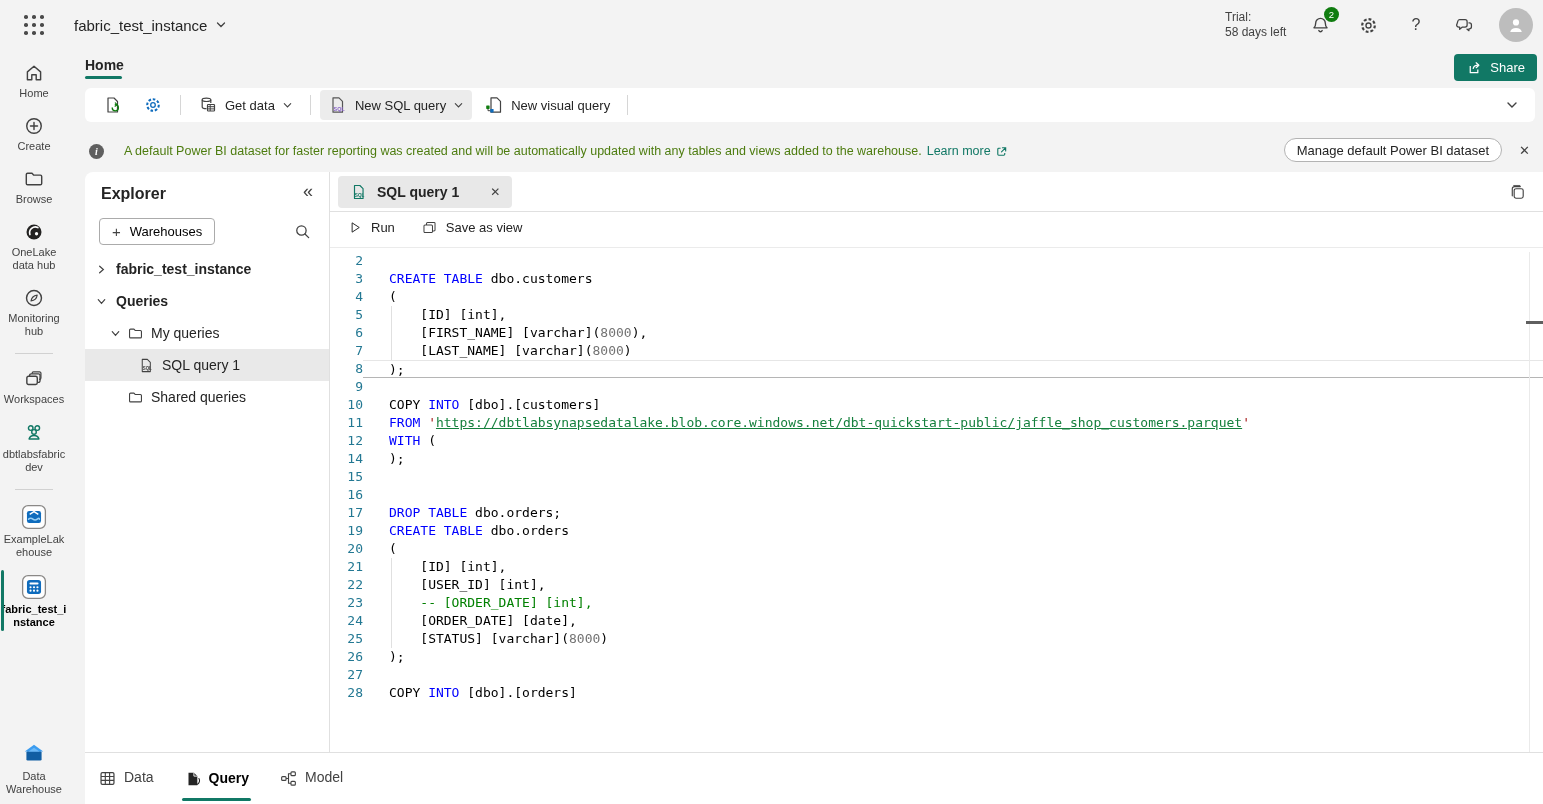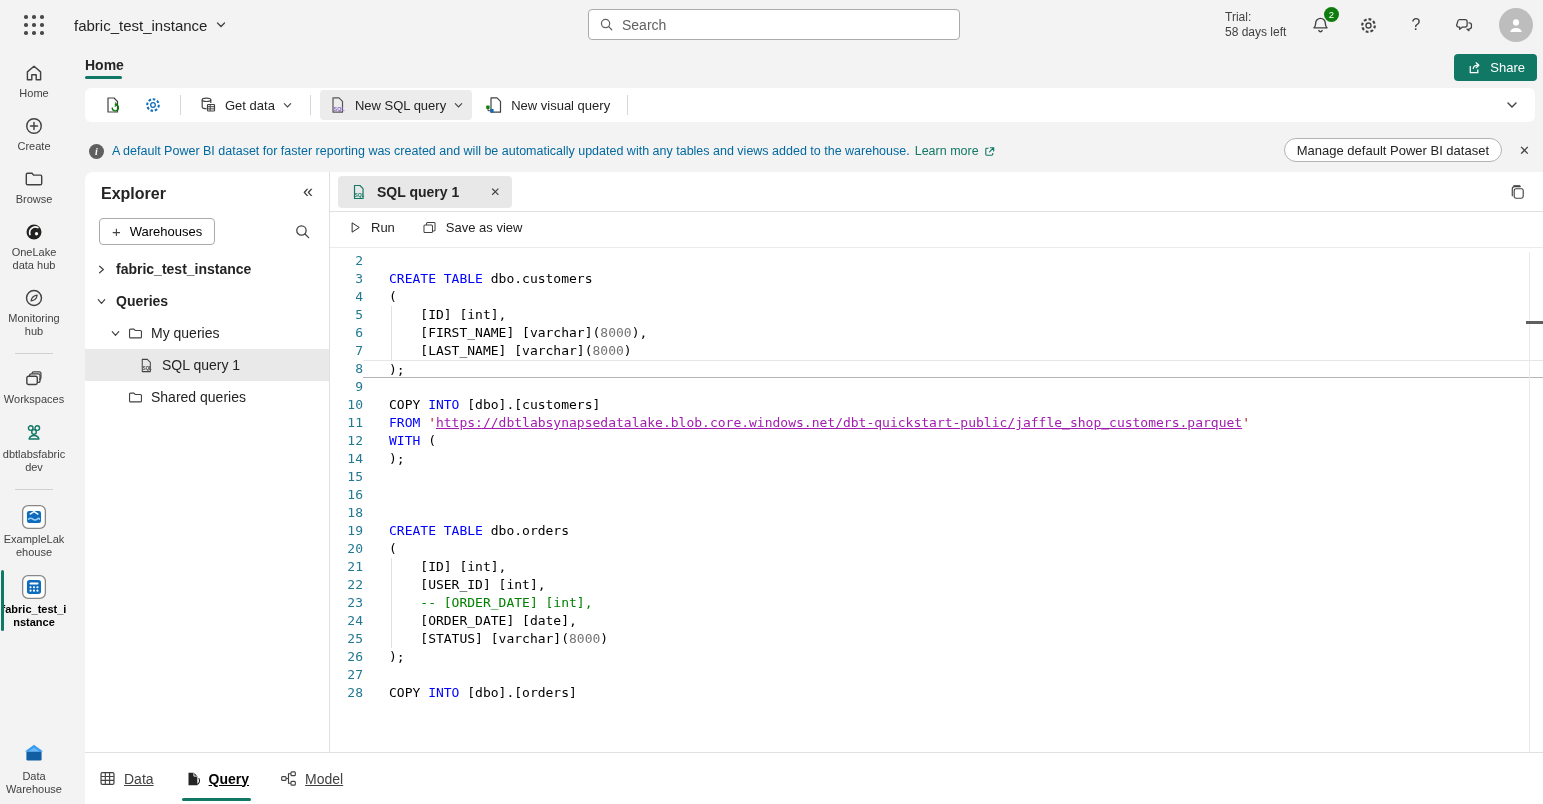--- a/index.html
+++ b/index.html
@@ -46,21 +46,21 @@
   .rb-btn { display:flex; align-items:center; gap:7px; font-size:13px; padding:5px 8px; border-radius:4px; cursor:pointer; white-space:nowrap; }
   .rb-btn.pressed { background:#ececec; }
   .rb-div { width:1px; height:20px; background:#d6d6d6; margin:0 5px; }
   #ribbon-collapse { position:absolute; right:16px; top:10px; cursor:pointer; }
 
   
   #banner { position:absolute; left:68px; top:130px; right:0; height:42px; display:flex; align-items:center; }
   #info-ic { margin-left:21px; width:15px; height:15px; border-radius:50%; background:#5f5f5f; color:#fff;
     font-size:10px; font-weight:bold; display:flex; align-items:center; justify-content:center; flex:none;
     font-family:"Liberation Serif",serif; font-style:italic; }
-  #banner-text { margin-left:8px; font-size:12.5px; color:#0369a1; }
+  #banner-text { margin-left:20px; font-size:12.5px; color:#4d7c0f; }
   #learn-more { margin-left:5px; font-size:12.5px; color:#117865; display:flex; align-items:center; gap:4px; cursor:pointer; }
   #manage-btn { position:absolute; right:41px; top:8px; height:24px; background:#fff; border:1px solid #b3b3b3;
     border-radius:12px; font-size:13px; font-family:inherit; color:#242424; padding:0 12px; cursor:pointer; }
   #banner-close { position:absolute; right:13px; top:13px; font-size:13px; color:#424242; cursor:pointer; }
 
   
   #panels { position:absolute; left:85px; top:172px; right:0; bottom:52px; background:#fff;
     border-top-left-radius:8px; display:flex; overflow:hidden; }
 
   
@@ -91,29 +91,29 @@
 
   
   #code { position:absolute; left:0; top:80px; right:0; bottom:0; overflow:hidden;
     font-family:"DejaVu Sans Mono","Liberation Mono",monospace; font-size:13px; line-height:18px; }
   .code-row { display:flex; height:18px; }
   .ln { width:33px; flex:none; text-align:right; color:#237893; }
   .lc { flex:1; padding-left:26px; white-space:pre; position:relative; }
   .ind .lc::before { content:""; position:absolute; left:28px; top:0; bottom:0; width:1px; background:#e0e0e0; }
   .cur .lc { border-top:1px solid #e6e6e6; border-bottom:1px solid #b5b5b5; }
   .tk-kw { color:#0000ff; } .tk-pl { color:#000; } .tk-num { color:#737373; }
-  .tk-str { color:#a31515; } .tk-url { color:#a21caf; text-decoration:underline; }
+  .tk-str { color:#a31515; } .tk-url { color:#15803d; text-decoration:underline; }
   .tk-com { color:#008000; }
   #code-vline { position:absolute; left:1199px; top:80px; bottom:0; width:1px; background:#eaeaea; }
   #ruler-mark { position:absolute; left:1196px; top:149px; width:17px; height:3px; background:#5f5f5f; }
 
   
   #bottombar { position:absolute; left:85px; top:752px; right:0; bottom:0; background:#fff;
     border-top:1px solid #e0e0e0; display:flex; align-items:center; padding-left:11px; gap:26px; }
-  .bb-tab { display:flex; align-items:center; gap:7px; font-size:14px; color:#424242; cursor:pointer; position:relative; padding:4px 2px;text-decoration:underline; }
+  .bb-tab { display:flex; align-items:flex-start; gap:7px; font-size:14px; color:#424242; cursor:pointer; position:relative; padding:4px 2px; }
   .bb-tab.active { color:#000; font-weight:bold; }
   .bb-tab.active::after { content:""; position:absolute; left:0; right:0; bottom:-9px; height:3px; background:#117865; border-radius:2px; }
 </style>
 </head>
 <body>
 
 <div id="topbar">
   <div id="waffle">
     <i></i>
       <i></i>
@@ -123,27 +123,20 @@
       <i></i>
       <i></i>
       <i></i>
       <i></i>
   </div>
   <div id="ws-picker">
     <span>fabric_test_instance</span>
     <svg width="12" height="12" viewBox="0 0 12 12">
         <path d="M2.5 4 L6 7.5 L9.5 4" stroke="#424242" stroke-width="1.3" fill="none" stroke-linecap="round"></path>
       </svg>
-  </div>
-  <div class="search-box">
-    <svg width="15" height="15" viewBox="0 0 16 16">
-        <circle cx="7" cy="7" r="4.4" stroke="#616161" stroke-width="1.3" fill="none"></circle>
-        <path d="M10.3 10.3 L13.6 13.6" stroke="#616161" stroke-width="1.3" stroke-linecap="round"></path>
-      </svg>
-    <input placeholder="Search" style="">
   </div>
   <div id="trial">
     <div>Trial:</div>
     <div>58 days left</div>
   </div>
   <div class="tb-btn" style="left:1306px;">
     <svg width="21" height="21" viewBox="0 0 20 20">
         <path d="M10 3.2 a4.6 4.6 0 0 1 4.6 4.6 c0 2.6 .8 3.6 1.6 4.4 H3.8 c.8-.8 1.6-1.8 1.6-4.4 A4.6 4.6 0 0 1 10 3.2 Z" stroke="#424242" stroke-width="1.3" fill="none" stroke-linejoin="round"></path>
         <path d="M8.4 14.8 a1.7 1.7 0 0 0 3.2 0" stroke="#424242" stroke-width="1.3" fill="none" stroke-linecap="round"></path>
       </svg>
@@ -482,22 +475,22 @@
           </div>
           <div class="code-row">
             <span class="ln">15</span>
             <div class="lc"></div>
           </div>
           <div class="code-row">
             <span class="ln">16</span>
             <div class="lc"></div>
           </div>
           <div class="code-row">
-            <span class="ln">18</span>
-            <div class="lc"></div>
+            <span class="ln">17</span>
+            <div class="lc"><span class="tk-kw">DROP TABLE</span><span class="tk-pl"> dbo.orders;</span></div>
           </div>
           <div class="code-row">
             <span class="ln">19</span>
             <div class="lc"><span class="tk-kw">CREATE TABLE</span><span class="tk-pl"> dbo.orders</span></div>
           </div>
           <div class="code-row">
             <span class="ln">20</span>
             <div class="lc"><span class="tk-pl">(</span></div>
           </div>
           <div class="code-row ind">

